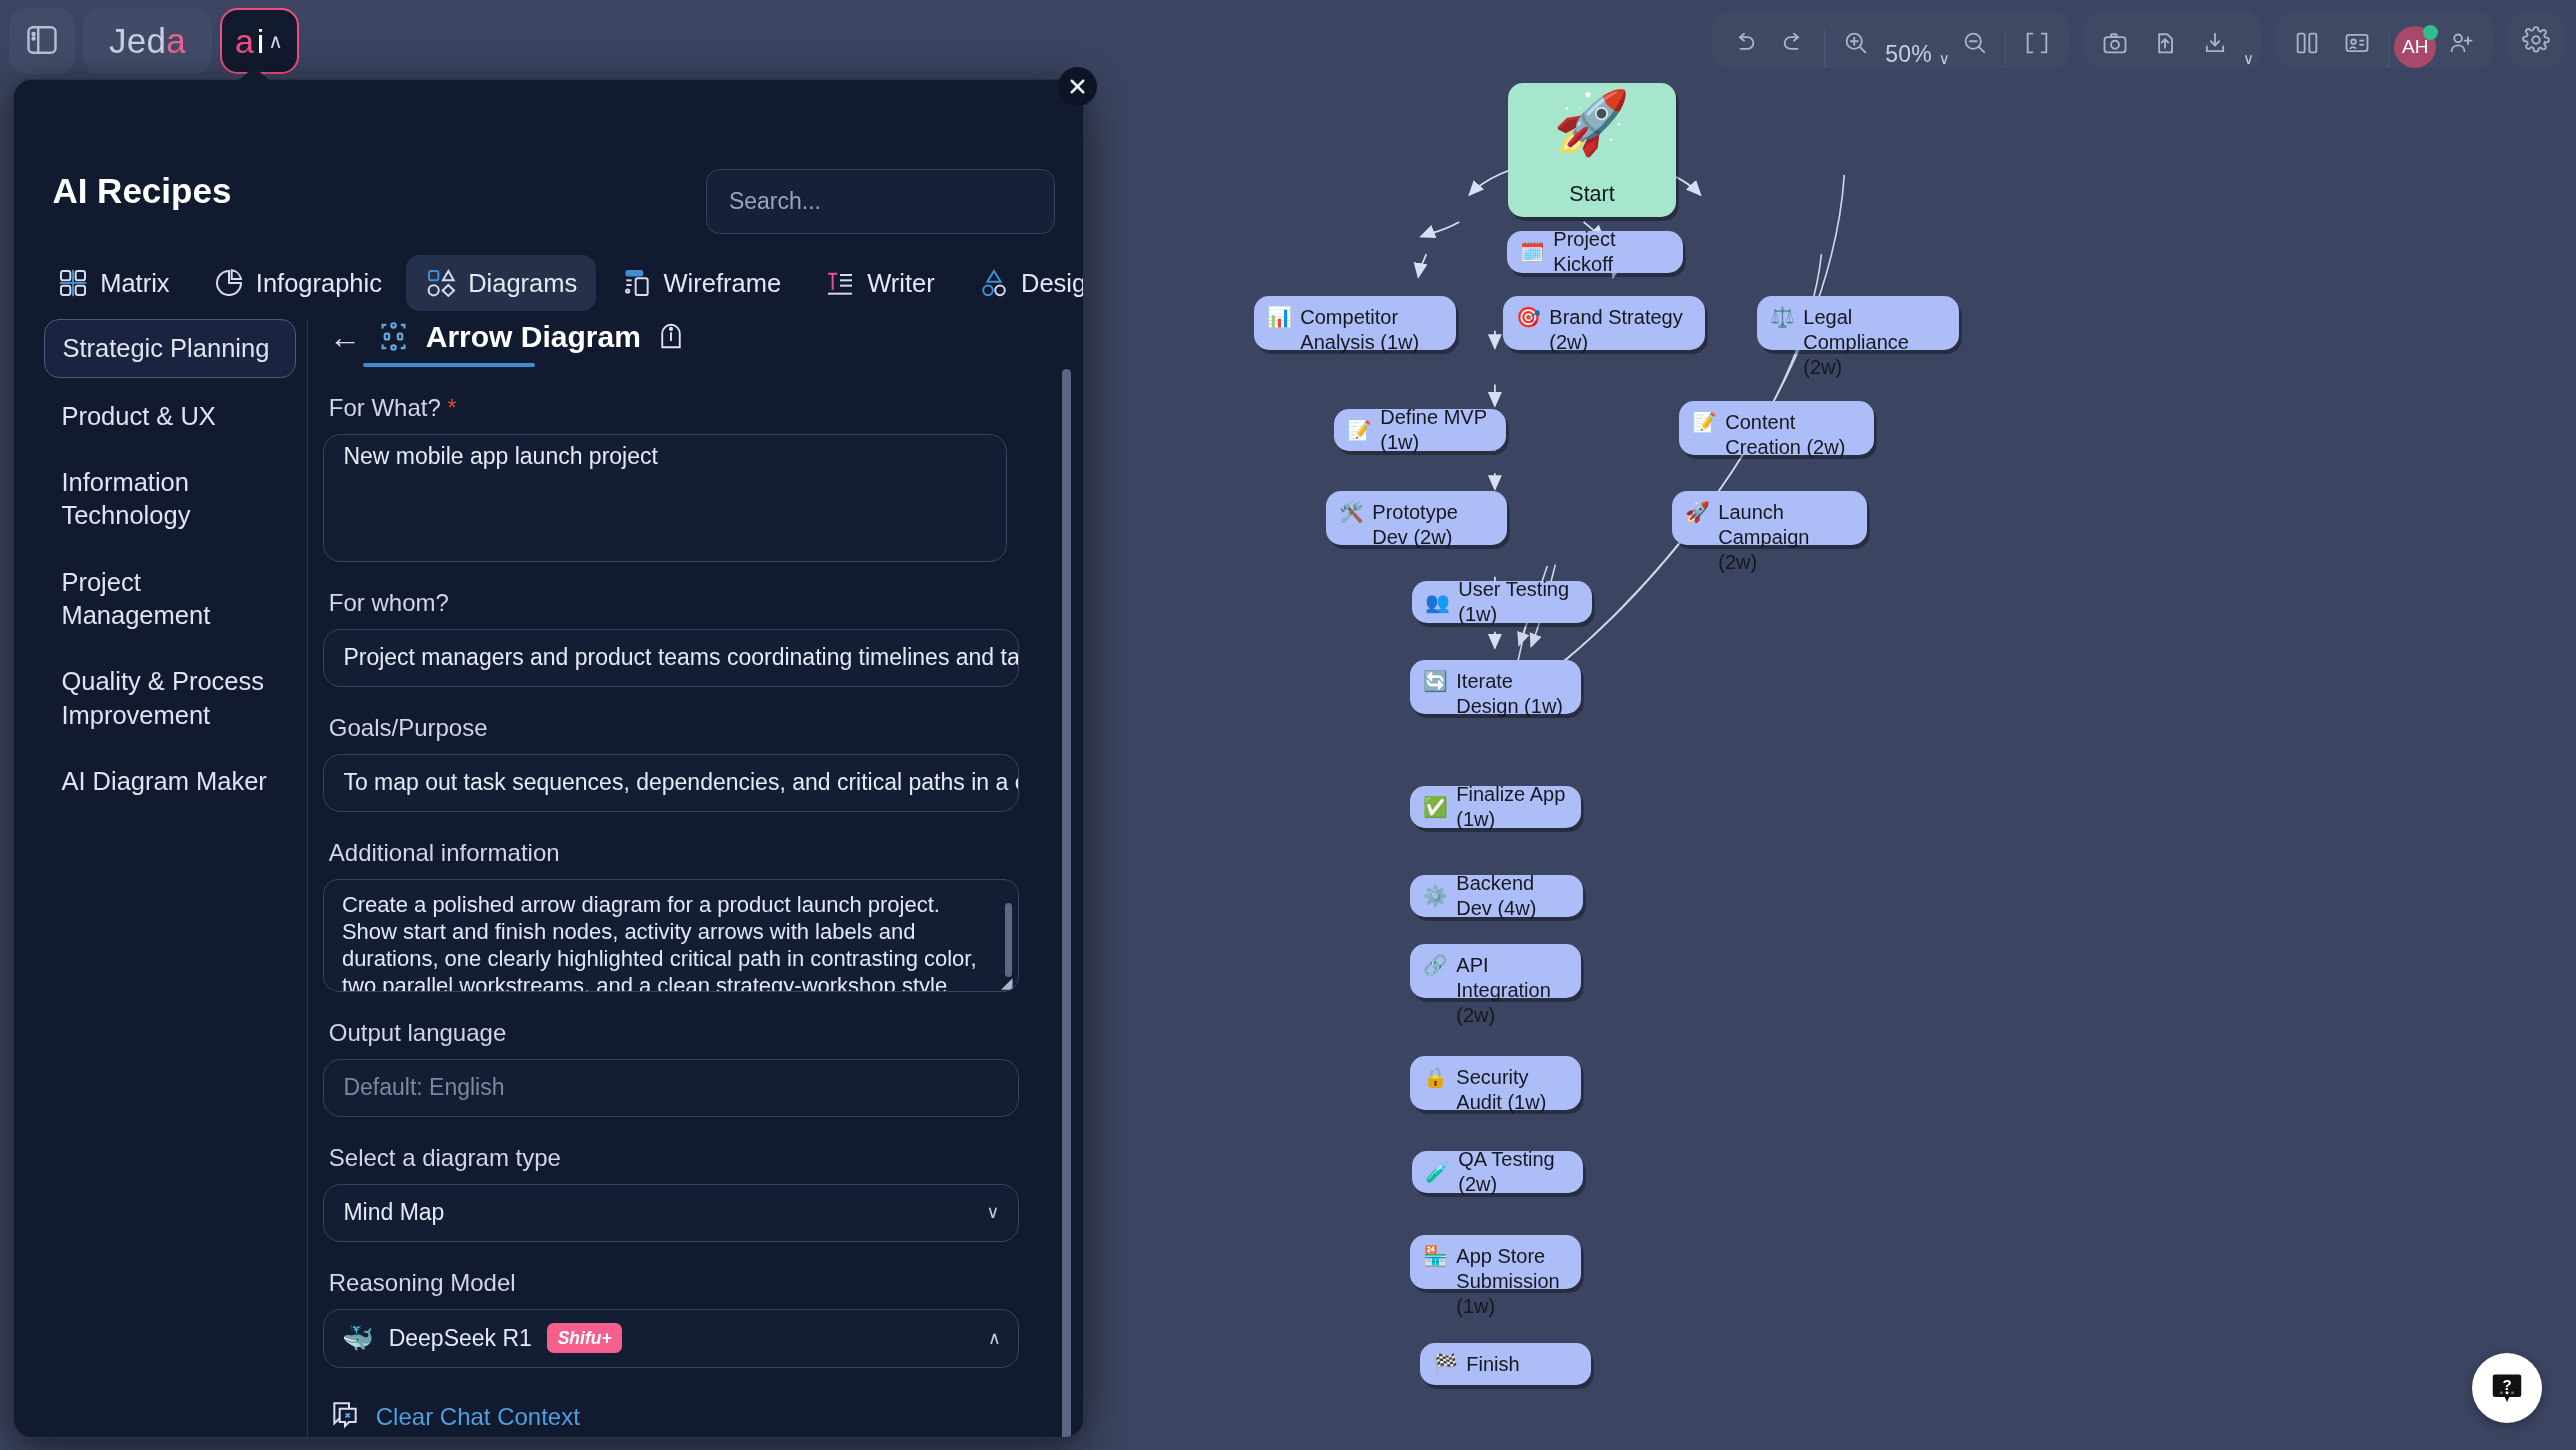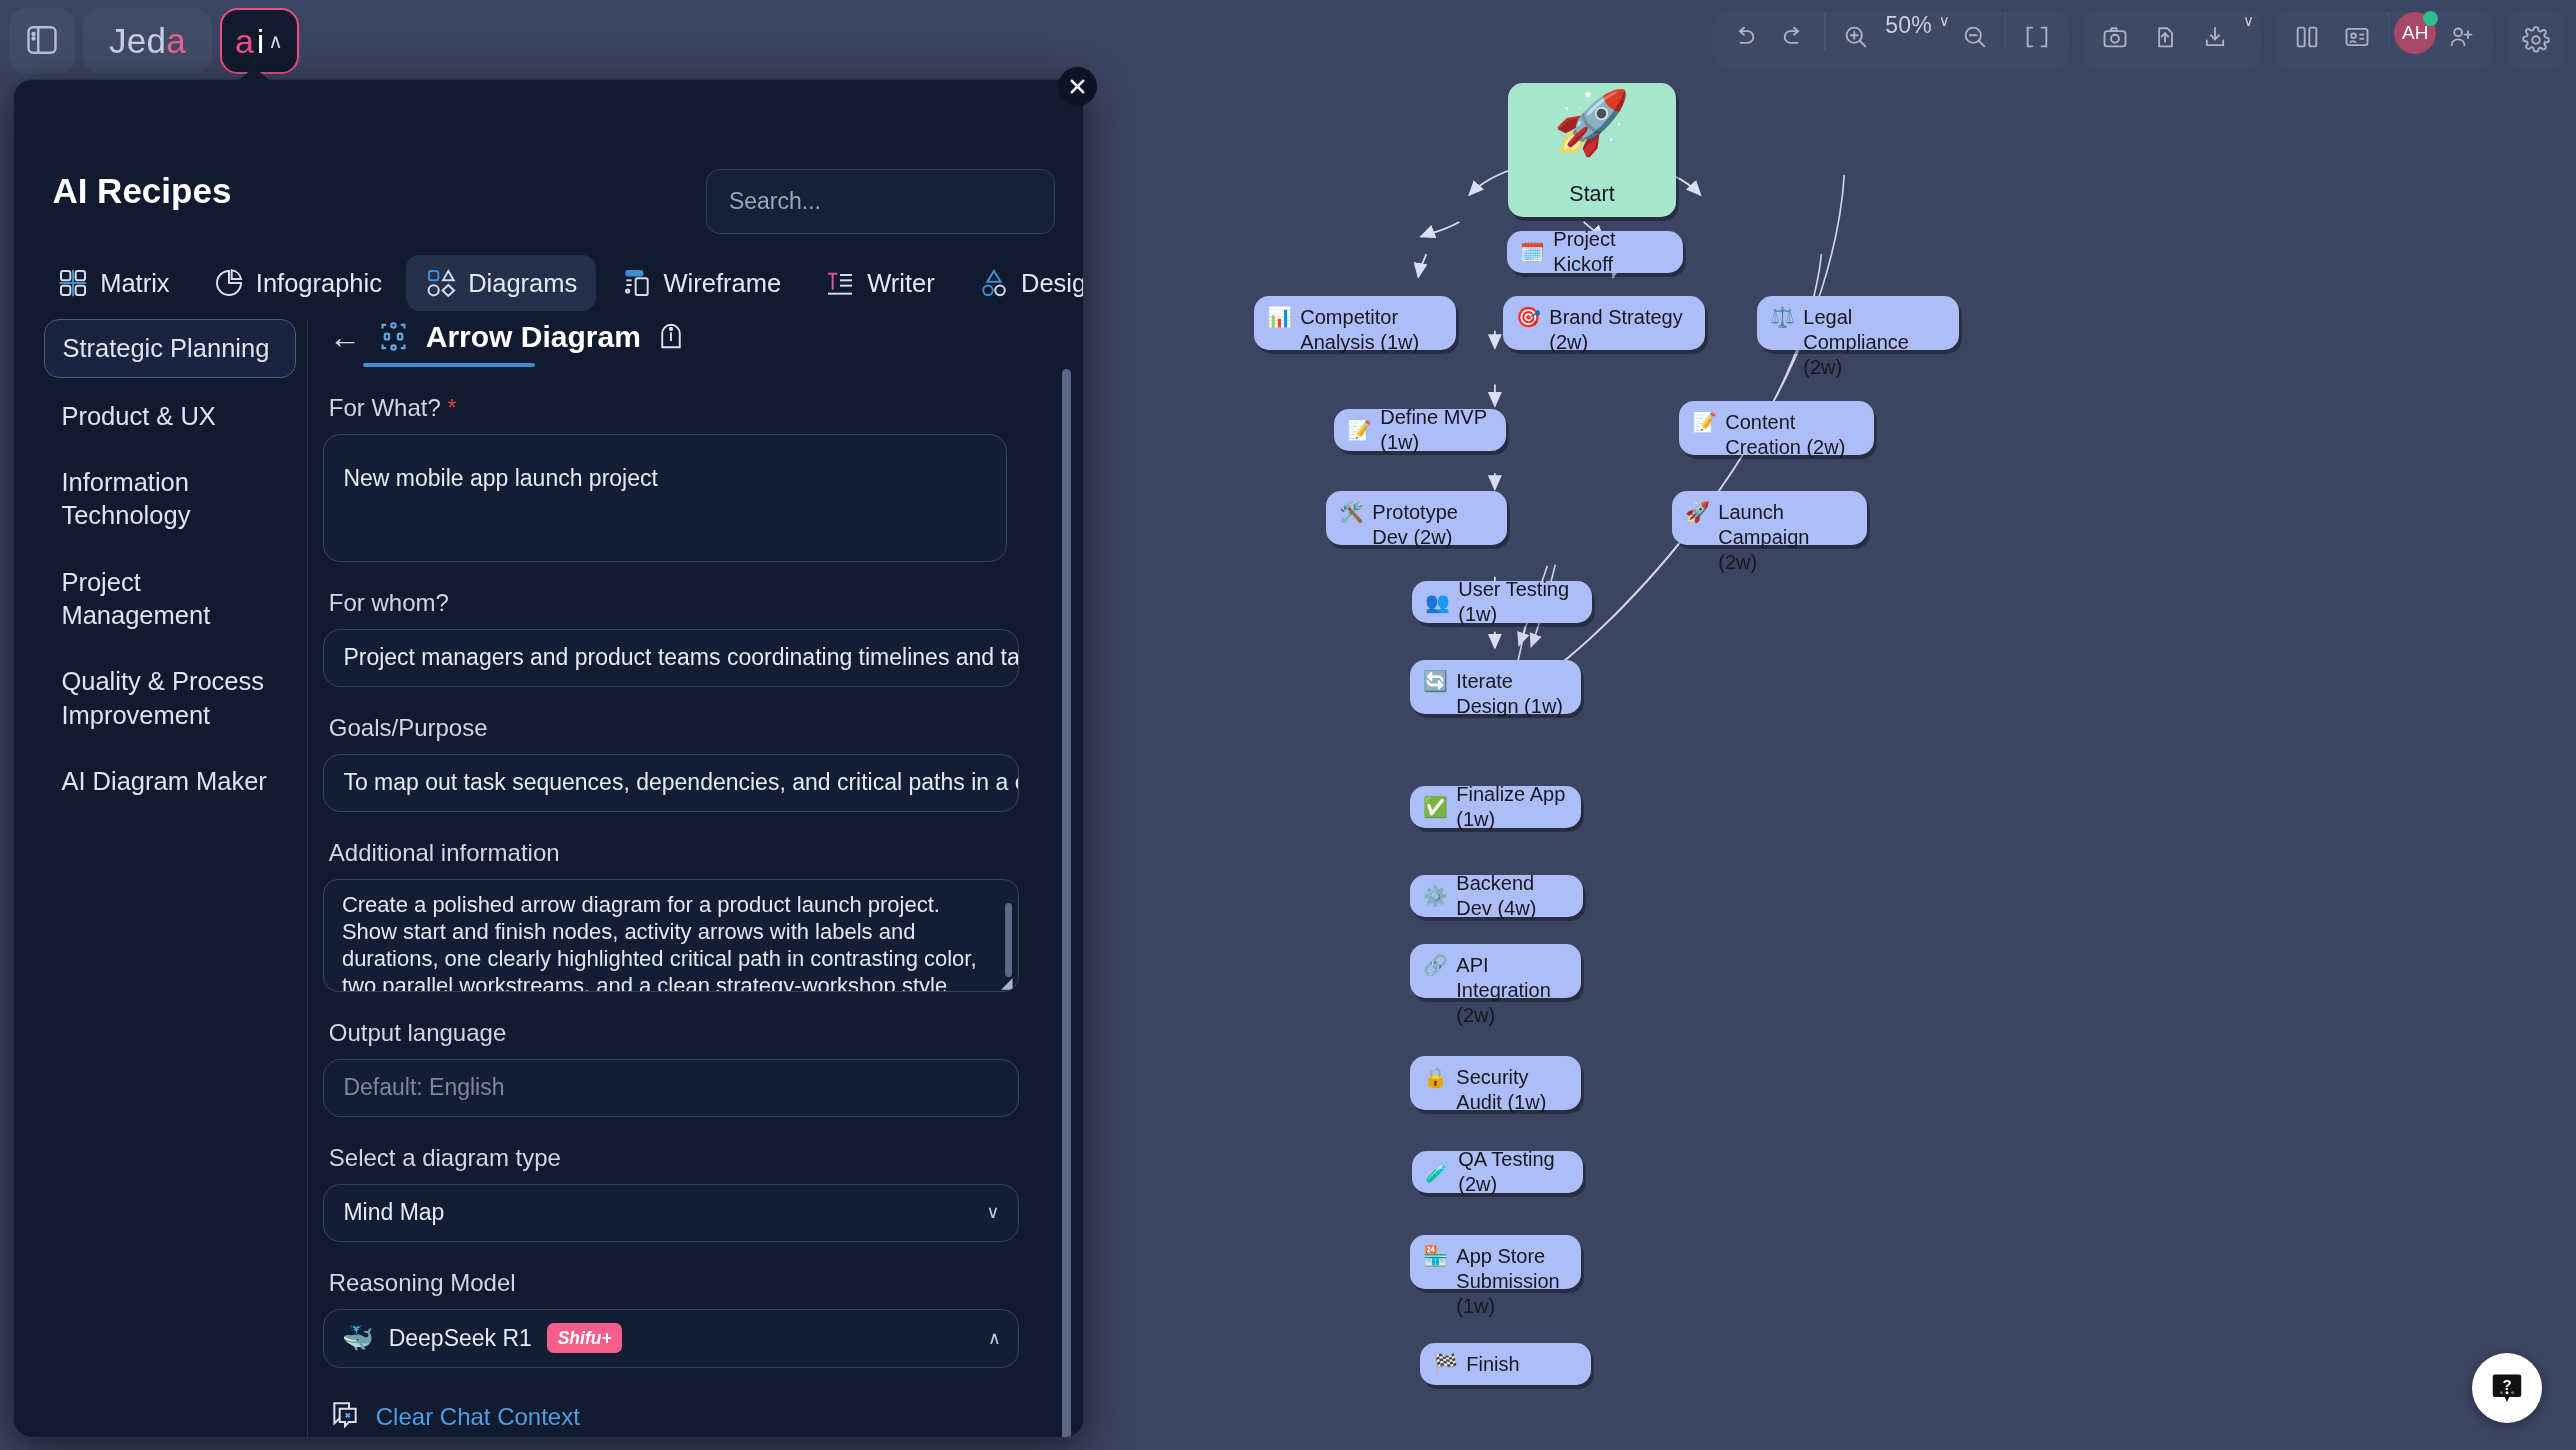--- a/index.html
+++ b/index.html
@@ -28,21 +28,21 @@
   .ai-btn {
     height: 66px; width: 79px; border-radius: 17.5px; background: #121a2d;
     border: 2px solid #ef4d84; display: flex; align-items: center; justify-content: center;
     gap: 2.7px; cursor: pointer;
   }
   .ai-a { font-size: 34px; color: #ef4d84; font-weight: 300; line-height: 1; }
   .ai-i { font-size: 34px; color: #ffffff; font-weight: 300; line-height: 1; }
   .ai-caret { font-size: 20px; color: #cfd6e6; margin-left: 1.3px; }
 
   .tb-right { position: absolute; right: 12px; top: 12px; display: flex; align-items: center; gap: 15px; }
-  .tb-group { display: flex; align-items: flex-start; background: #3f4964; border-radius: 16px; height: 56px; padding: 0 6.7px; }
+  .tb-group { display: flex; align-items: flex-end; background: #3f4964; border-radius: 16px; height: 56px; padding: 0 6.7px; }
   .tb-ico { width: 50px; height: 50px; display: flex; align-items: center; justify-content: center; cursor: pointer; }
   .tb-ico svg { width: 28px; height: 28px; }
   .tb-sep { width: 1.3px; height: 38px; background: #55608082; margin: 0 5.4px; }
   .zoom-val { font-size: 23px; color: #c8cfe0; padding: 0 4px; letter-spacing: 0.3px; }
   .mini-caret { font-size: 15px; color: #c8cfe0; margin-left: 2.7px; }
   .avatar {
     width: 42px; height: 42px; border-radius: 50%; background: #a8486a; color: #fff;
     display: flex; align-items: center; justify-content: center; font-size: 19px; position: relative; cursor: pointer;
   }
   .avatar .dot { position: absolute; width: 15px; height: 15px; border-radius: 50%; background: #2fbf8f; top: -1.3px; right: -1.3px; }
@@ -93,21 +93,21 @@
   .fh-icon svg { width: 35px; height: 35px; display: block; }
   .fh-title { font-size: 30px; color: #ffffff; font-weight: bold; }
   .info-ico svg { width: 30px; height: 30px; }
   .title-underline { margin-top: 9.4px; margin-left: 40px; width: 172px; height: 3.4px; background: #3f8fd0; border-radius: 2px; }
 
   .fld { margin-top: 27px; }
   .fld-label { font-size: 24px; color: #cfd6e6; margin-bottom: 12px; margin-left: 5.4px; }
   .req { color: #e0473a; font-size: 23px; }
   .ta-big {
     width: 684px; height: 128px; background: #131d33; border: 0.7px solid #39435f;
-    border-radius: 17.5px; padding: 28px 19px; font-size: 23px; color: #e6eaf4; line-height: 1.35;
+    border-radius: 17.5px; padding: 6px 19px; font-size: 23px; color: #e6eaf4; line-height: 1.35;
     position: relative;
   }
   .in-one {
     width: 696px; height: 58px; background: #131d33; border: 0.7px solid #39435f; border-radius: 17.5px;
     padding: 0 19px; display: flex; align-items: center; font-size: 23px; color: #e6eaf4;
     white-space: nowrap; overflow: hidden;
   }
   .in-one.placeholder { color: #7e879f; }
   .ta-addl {
     width: 696px; height: 113px; background: #131d33; border: 0.7px solid #39435f; border-radius: 15px;

